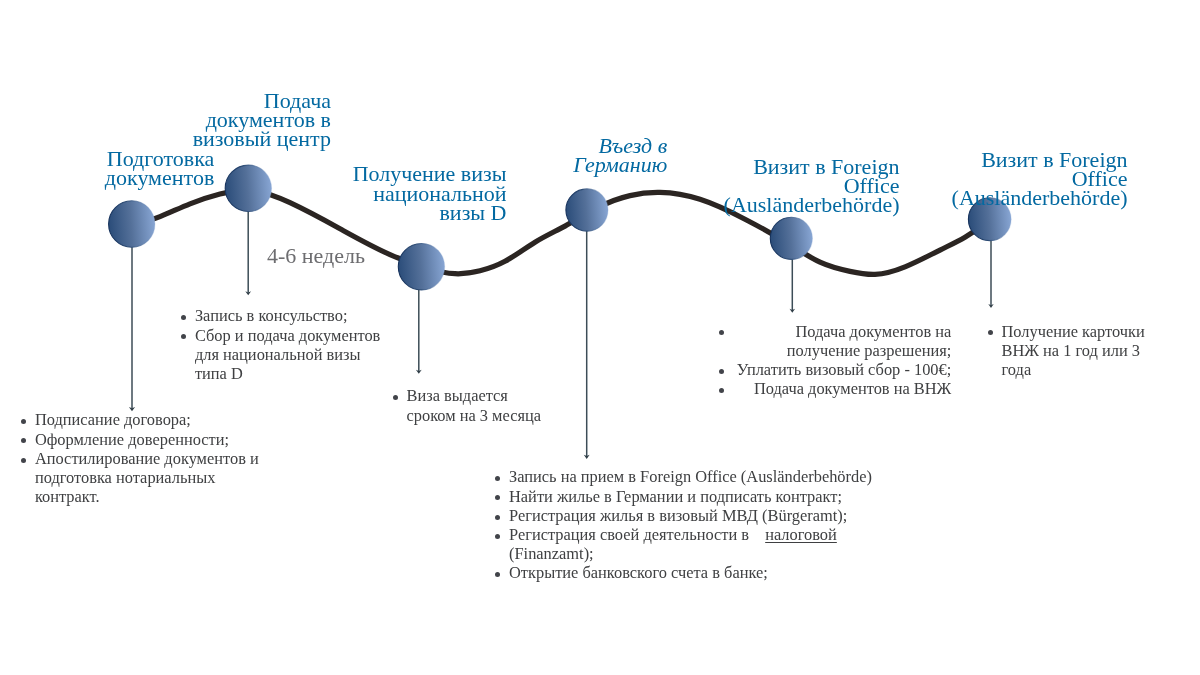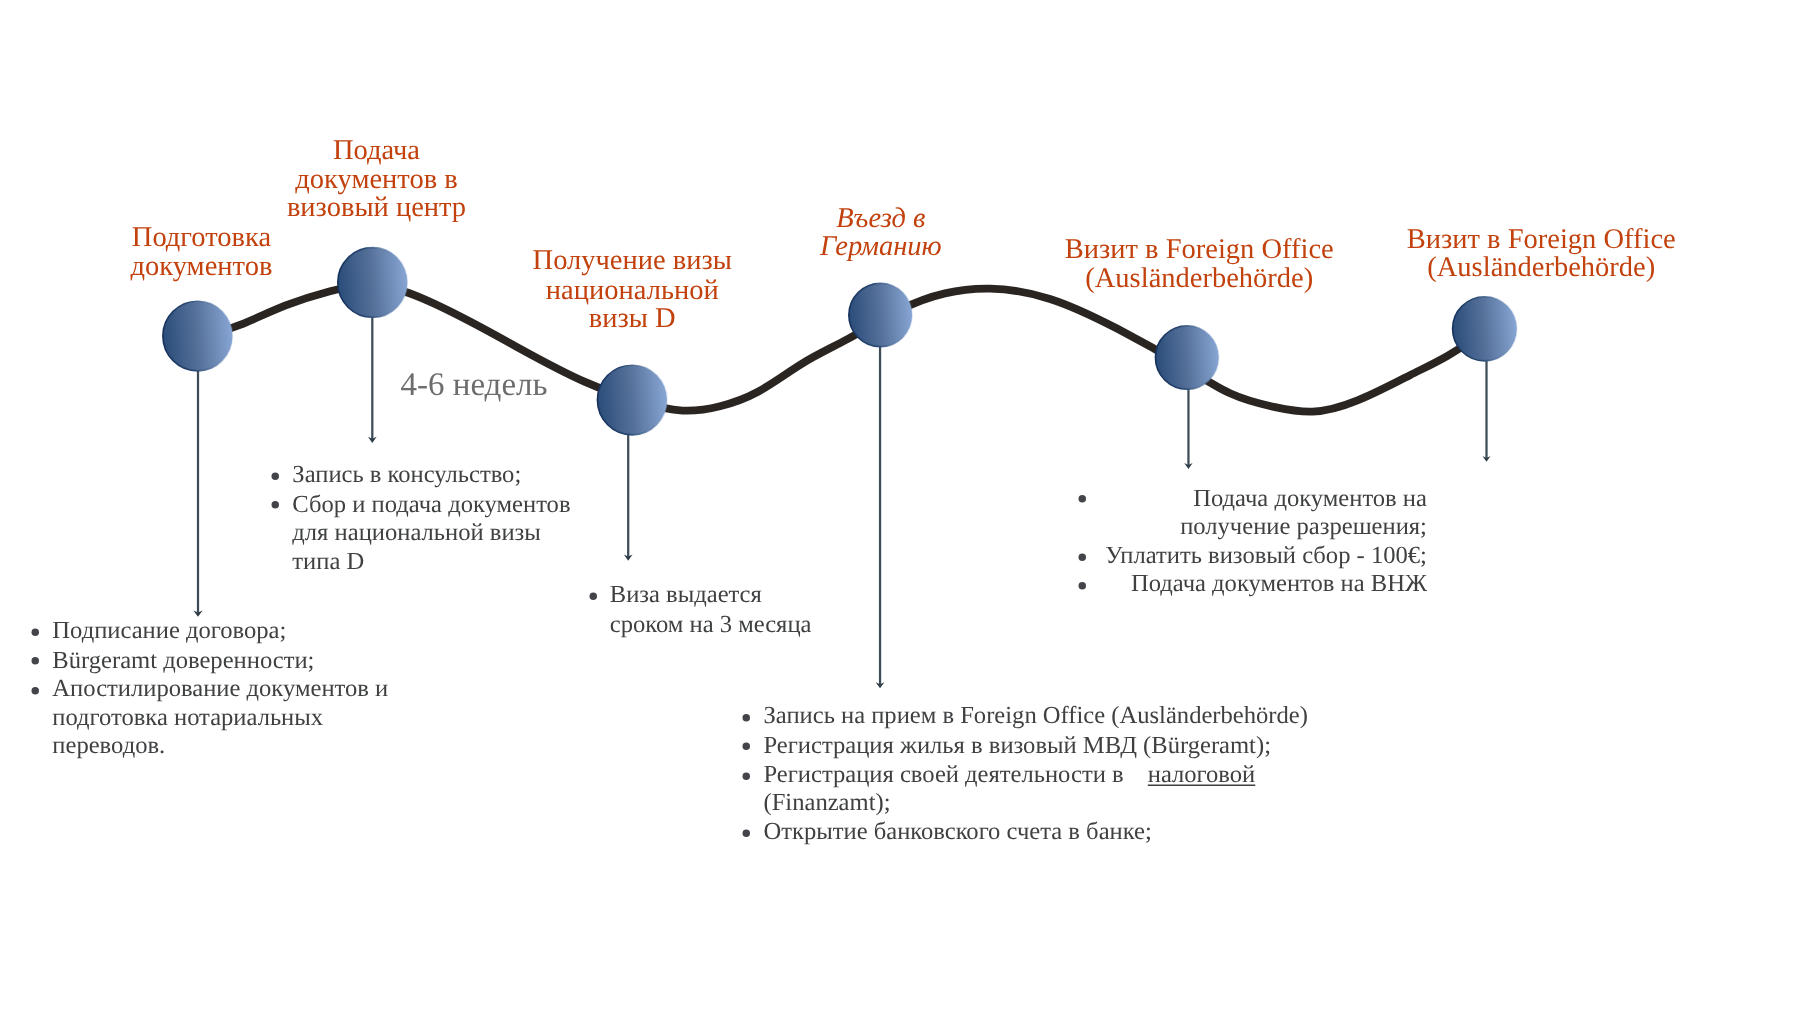--- a/index.html
+++ b/index.html
@@ -2,22 +2,22 @@
 <html><head>
 <meta charset="utf-8">
 <title>Visa roadmap timeline</title>
 <style>
   html,body{margin:0;padding:0;background:#ffffff;}
   body{width:1200px;height:675px;overflow:hidden;
        font-family:"Liberation Serif",serif;color:#3f4042;
        -webkit-font-smoothing:antialiased;}
   #stage{position:relative;will-change:transform;transform:translateZ(0);width:1200px;height:675px;background:#fff;}
   svg.layer{position:absolute;left:0;top:0;width:1200px;height:675px;overflow:visible;}
-  .node-title{position:absolute;text-align:center;font-size:19px;line-height:19.2px;
-              color:#c2410c;white-space:pre-line;}
+  .node-title{position:absolute;text-align:right;font-size:22px;line-height:19.2px;
+              color:#0369a1;white-space:pre-line;}
   ul.bullets{position:absolute;margin:0;padding:0;list-style:none;
              font-size:16.4px;line-height:19.2px;color:#3f4042;}
   ul.bullets li{position:relative;padding-left:11.5px;}
   ul.bullets li:before{content:"";position:absolute;left:-2.1px;top:8.9px;
                        width:5.0px;height:5.0px;border-radius:50%;background:#42444a;}
   .duration{position:absolute;font-size:22px;line-height:22px;color:#6d6d70;}
   u.link{text-decoration:underline;text-underline-offset:1.5px;margin-left:12px;}
 </style>
 </head>
 <body>
@@ -89,40 +89,44 @@
 Германию</div>
   <div class="node-title" style="left:699.5px;top:157.0px;width:200px;">Визит в Foreign Office
 (Ausländerbehörde)</div>
   <div class="node-title" style="left:927.5px;top:149.7px;width:200px;">Визит в Foreign Office
 (Ausländerbehörde)</div>
 
   <div class="duration" style="left:267px;top:244.9px;">4-6 недель</div>
 
   <ul class="bullets" style="left:23.4px;top:410.3px;width:255px;">
     <li>Подписание договора;</li>
-    <li>Bürgeramt доверенности;</li>
-    <li>Апостилирование документов и подготовка нотариальных переводов.</li>
+    <li>Оформление доверенности;</li>
+    <li>Апостилирование документов и подготовка нотариальных контракт.</li>
   </ul>
 
   <ul class="bullets" style="left:183.4px;top:306.3px;width:205px;">
     <li>Запись в консульство;</li>
     <li>Сбор и подача документов для национальной визы типа D</li>
   </ul>
 
   <ul class="bullets" style="left:395px;top:386.4px;width:160px;">
     <li>Виза выдается сроком на 3 месяца</li>
   </ul>
 
   <ul class="bullets" style="left:497.5px;top:467.4px;width:420px;">
     <li>Запись на прием в Foreign Office (Ausländerbehörde)</li>
+    <li>Найти жилье в Германии и подписать контракт;</li>
     <li>Регистрация жилья в визовый МВД (Bürgeramt);</li>
     <li>Регистрация своей деятельности в <u class="link">налоговой</u> (Finanzamt);</li>
     <li>Открытие банковского счета в банке;</li>
   </ul>
 
   <ul class="bullets" style="left:721.3px;top:321.5px;width:230px;text-align:right;">
     <li>Подача документов на получение разрешения;</li>
     <li>Уплатить визовый сбор - 100€;</li>
     <li>Подача документов на ВНЖ</li>
   </ul>
 
+  <ul class="bullets" style="left:990.0px;top:321.5px;width:175px;">
+    <li>Получение карточки ВНЖ на 1 год или 3 года</li>
+  </ul>
 
 </div>
 
 </body></html>

